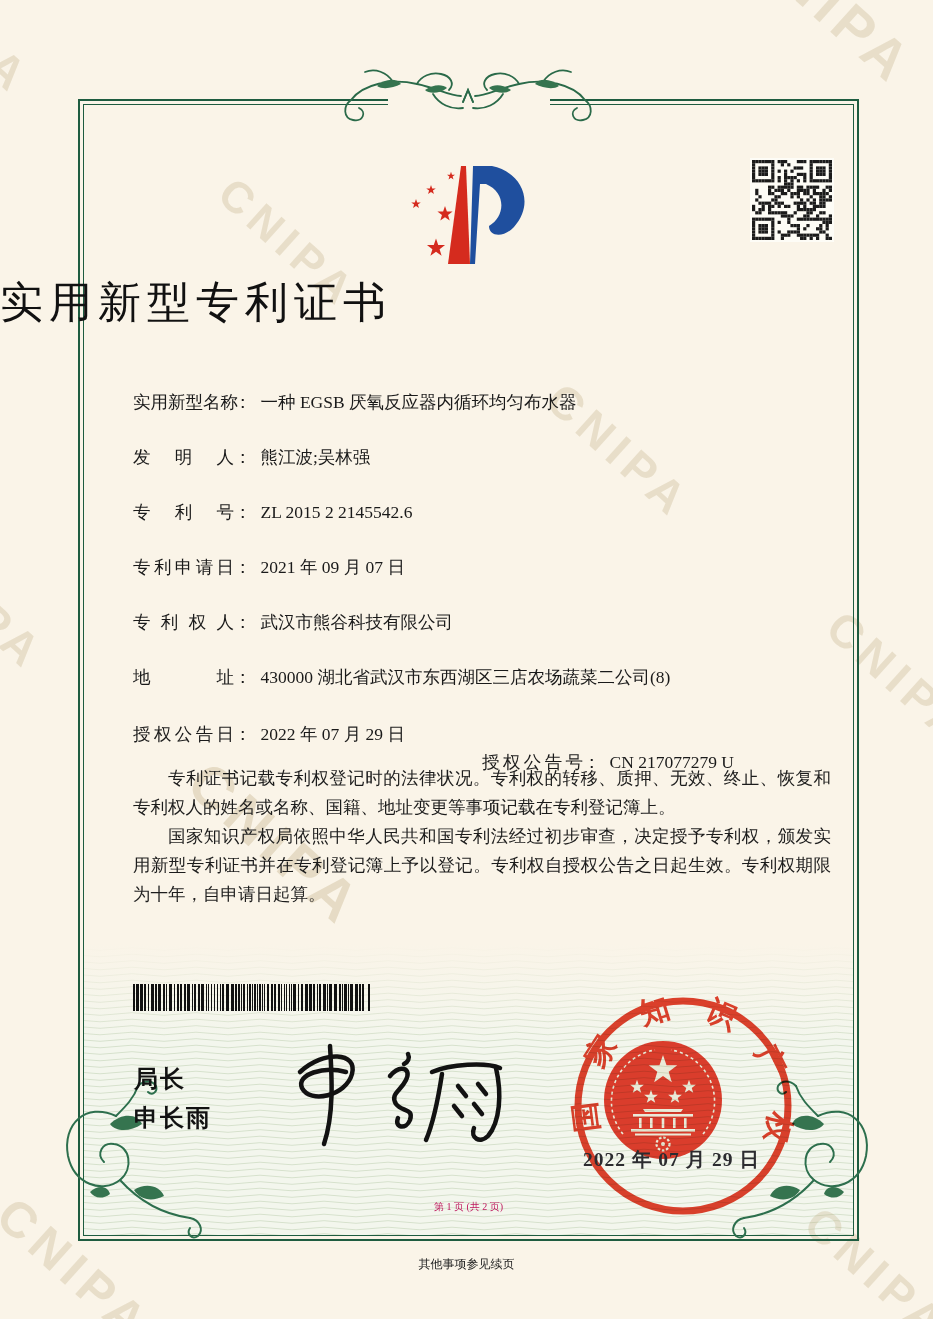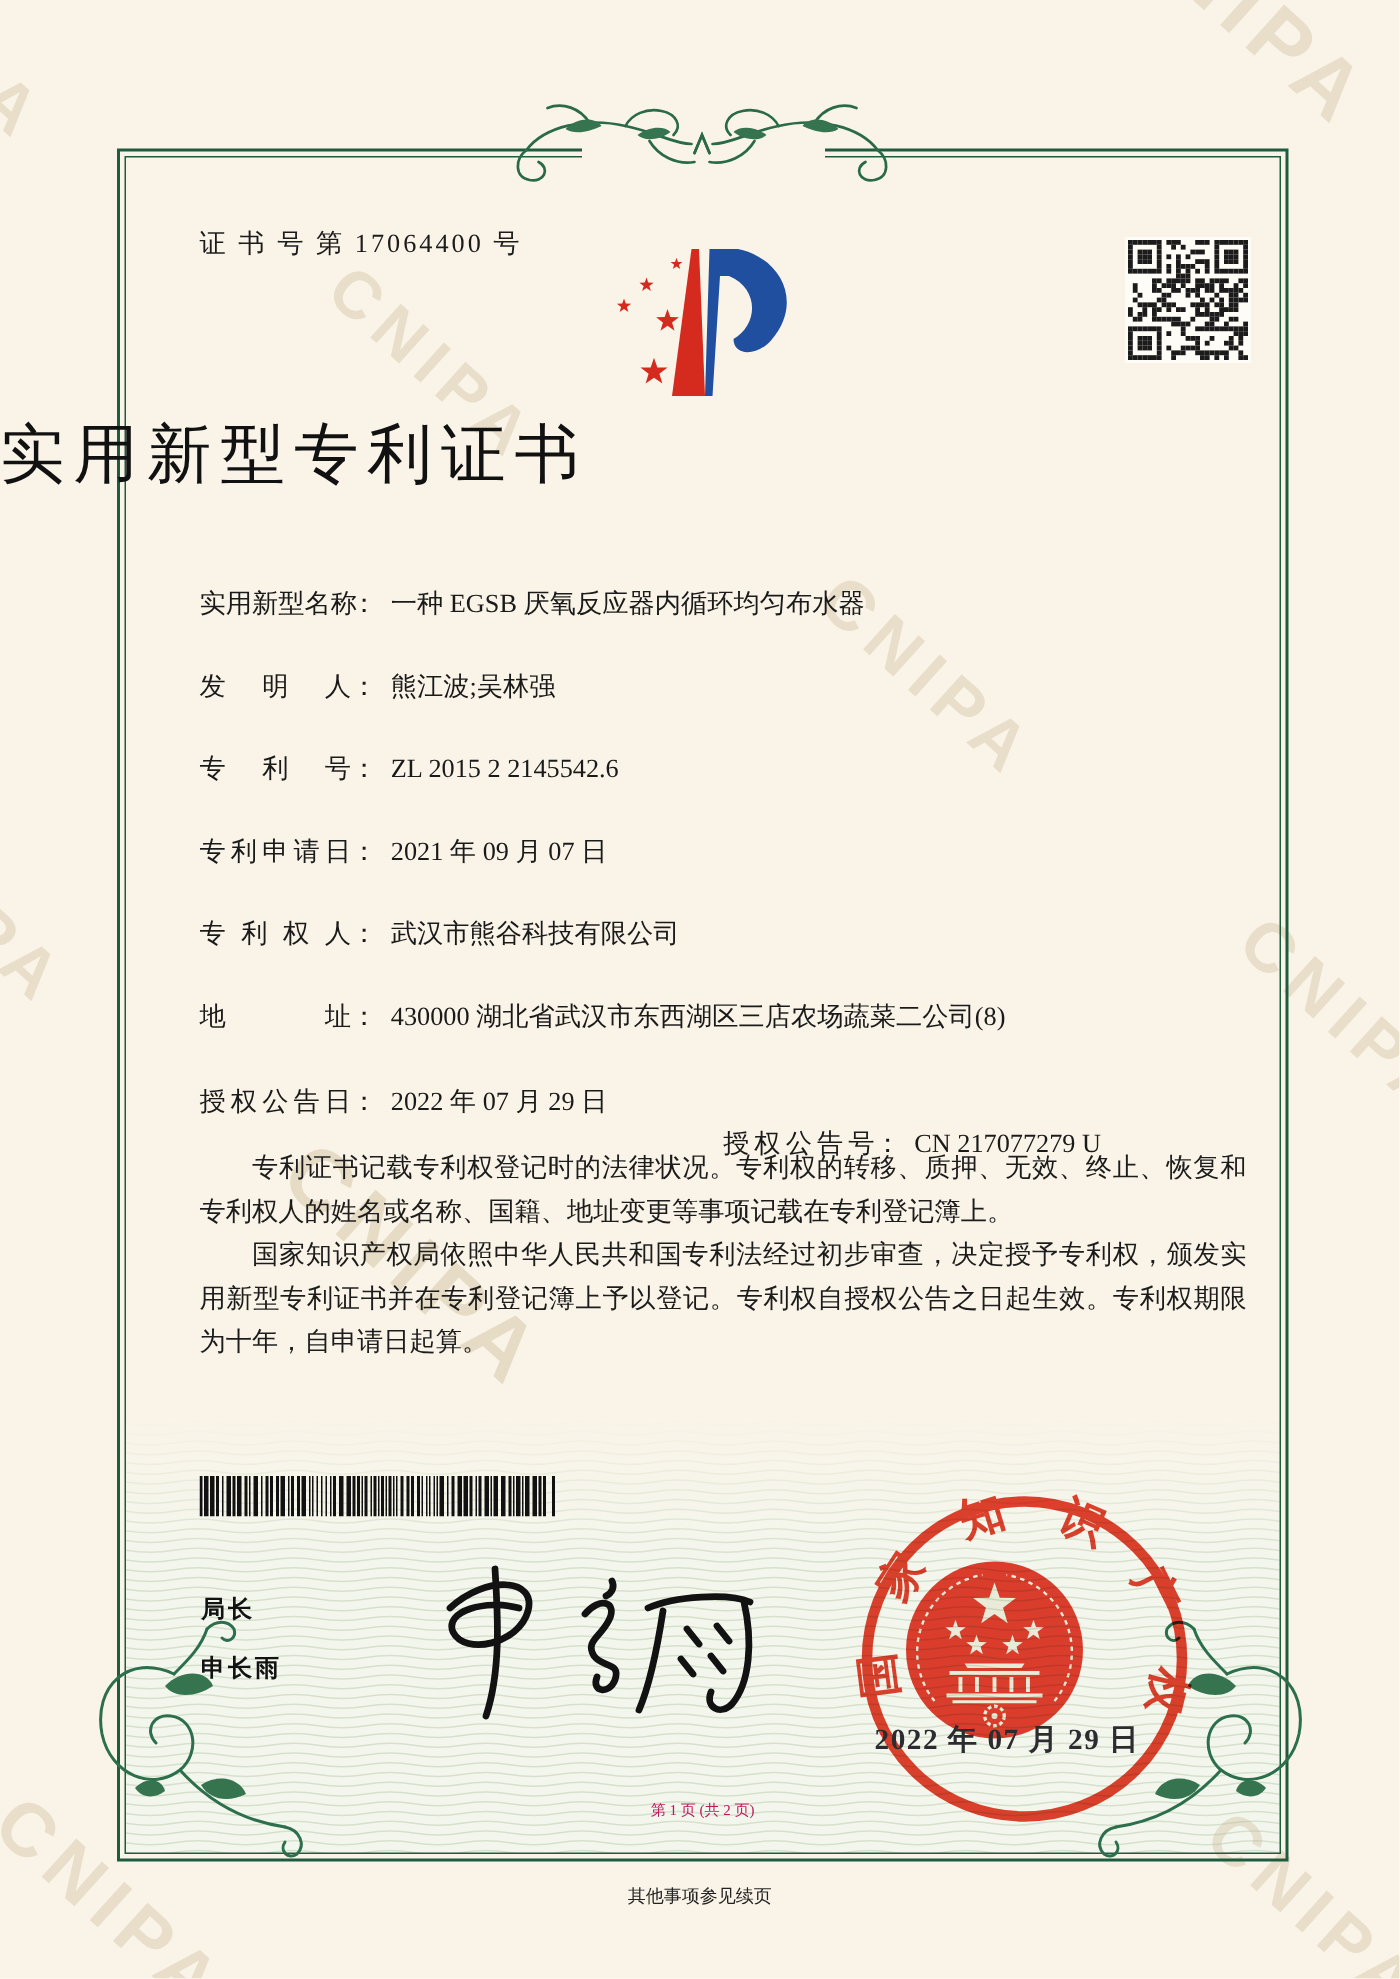--- a/index.html
+++ b/index.html
@@ -30,21 +30,21 @@
          font-weight:400;letter-spacing:6px;color:#111;z-index:5;}
   .frow{position:absolute;left:133px;font-size:17.5px;color:#1a1a1a;z-index:5;white-space:nowrap;}
   .flabel{display:inline-block;width:101px;text-align:justify;text-align-last:justify;
           vertical-align:bottom;}
   .fval{margin-left:9px;}
   .frow2{position:absolute;left:482px;font-size:17.5px;color:#1a1a1a;z-index:5;white-space:nowrap;}
   .paras{position:absolute;left:133px;top:764px;width:698px;z-index:5;font-size:17.5px;
          line-height:29px;color:#1c1c1c;text-align:justify;}
   .paras p{margin:0;text-indent:2em;}
   .signer{position:absolute;left:134px;font-family:"Liberation Sans","DejaVu Sans",sans-serif;
-          font-size:16px;font-weight:600;letter-spacing:2px;color:#121212;z-index:6;}
+          font-size:24px;font-weight:600;letter-spacing:2px;color:#121212;z-index:6;}
   .seal-date{position:absolute;left:583px;top:1146px;font-size:19.5px;font-weight:600;
              letter-spacing:1px;color:#2c2c30;z-index:8;white-space:nowrap;}
   .page-info{position:absolute;left:78px;width:781px;top:1200px;text-align:center;
              font-size:10px;color:#be185d;z-index:5;}
   .footer-note{position:absolute;left:0;right:0;top:1256px;text-align:center;
                font-size:12px;color:#222;z-index:5;}
   #seal{mix-blend-mode:multiply;opacity:.95;}
 </style>
 </head>
 <body>
@@ -152,21 +152,20 @@
       <path d="M66,44 C76,34 84,26 88,14"></path>
       <path d="M88,14 C94,8 102,8 106,14 C108,20 102,24 98,20"></path>
       <path d="M70,108 C88,128 112,142 140,146"></path>
       <path d="M140,146 C150,148 154,158 148,164 C142,168 136,162 140,156"></path>
       <path d="M60,52 C72,40 88,42 92,52 C80,60 66,60 60,52 Z" fill="#35744f" stroke="none"></path>
       <path d="M84,118 C96,110 110,114 114,124 C102,130 90,128 84,118 Z" fill="#35744f" stroke="none"></path>
       <path d="M40,120 C48,112 58,114 60,122 C52,128 44,126 40,120 Z" fill="#35744f" stroke="none"></path>
     </g>
   </svg>
 
-  <div class="cert-no">证 书 号 第 17064400 号</div>
 
   <svg class="abs" style="left:395px;top:160px;z-index:5" width="145" height="110" viewBox="0 0 145 110">
     <defs>
       <path id="st" d="M0,-10 L2.35,-3.24 L9.51,-3.09 L3.8,1.24 L5.88,8.09 L0,4 L-5.88,8.09 L-3.8,1.24 L-9.51,-3.09 L-2.35,-3.24 Z"></path>
     </defs>
     <g fill="#d52b1e">
       <use href="#st" transform="translate(56,16) scale(0.42)"></use>
       <use href="#st" transform="translate(36,30) scale(0.5)"></use>
       <use href="#st" transform="translate(50,54) scale(0.8)"></use>
       <use href="#st" transform="translate(21,44) scale(0.5)"></use>

